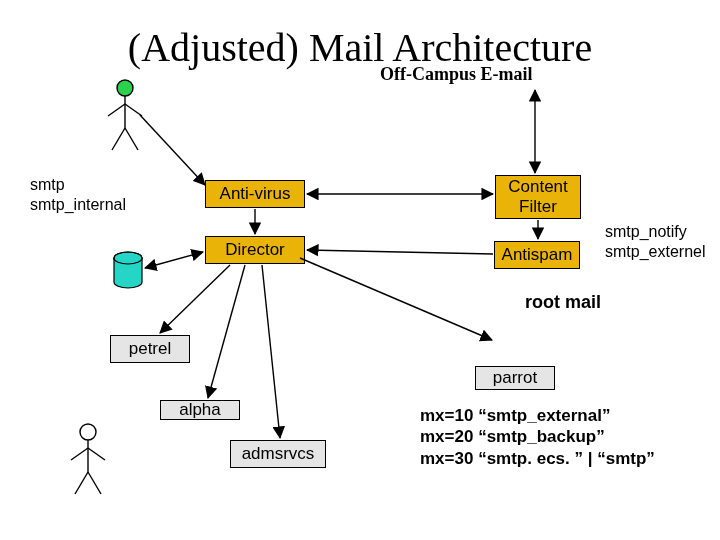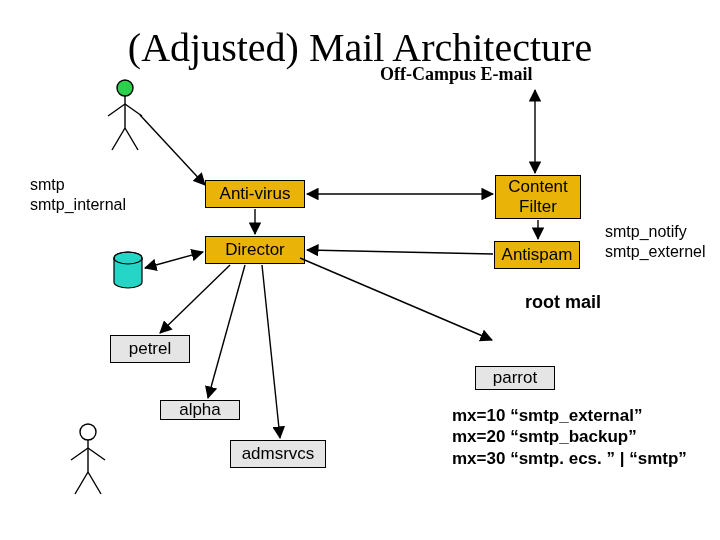--- a/index.html
+++ b/index.html
@@ -71,21 +71,21 @@
   <div class="subtitle">Off-Campus E-mail</div>
 
   <div class="label" style="left:30px; top:175px;">smtp
 smtp_internal</div>
 
   <div class="label" style="left:605px; top:198px;margin-top:24px;">smtp_notify
 smtp_externel</div>
 
   <div class="label bold" style="left:525px; top:291px; font-size:18px;">root mail</div>
 
-  <div class="label bold" style="left:420px; top:405px; font-size:17px;margin-left:32px;">mx=10 “smtp_external”
+  <div class="label bold" style="left:420px; top:405px; font-size:17px;">mx=10 “smtp_external”
 mx=20 “smtp_backup”
 mx=30 “smtp. ecs. ” | “smtp”</div>
 
   <div class="node" style="left:205px; top:180px; width:100px; height:28px;">Anti-virus</div>
   <div class="node" style="left:205px; top:236px; width:100px; height:28px;">Director</div>
 
   <div class="node" style="left:495px; top:175px; width:86px; height:44px; white-space:pre; line-height:1.15;">Content
 Filter</div>
   <div class="node" style="left:494px; top:241px; width:86px; height:28px;">Antispam</div>
 

